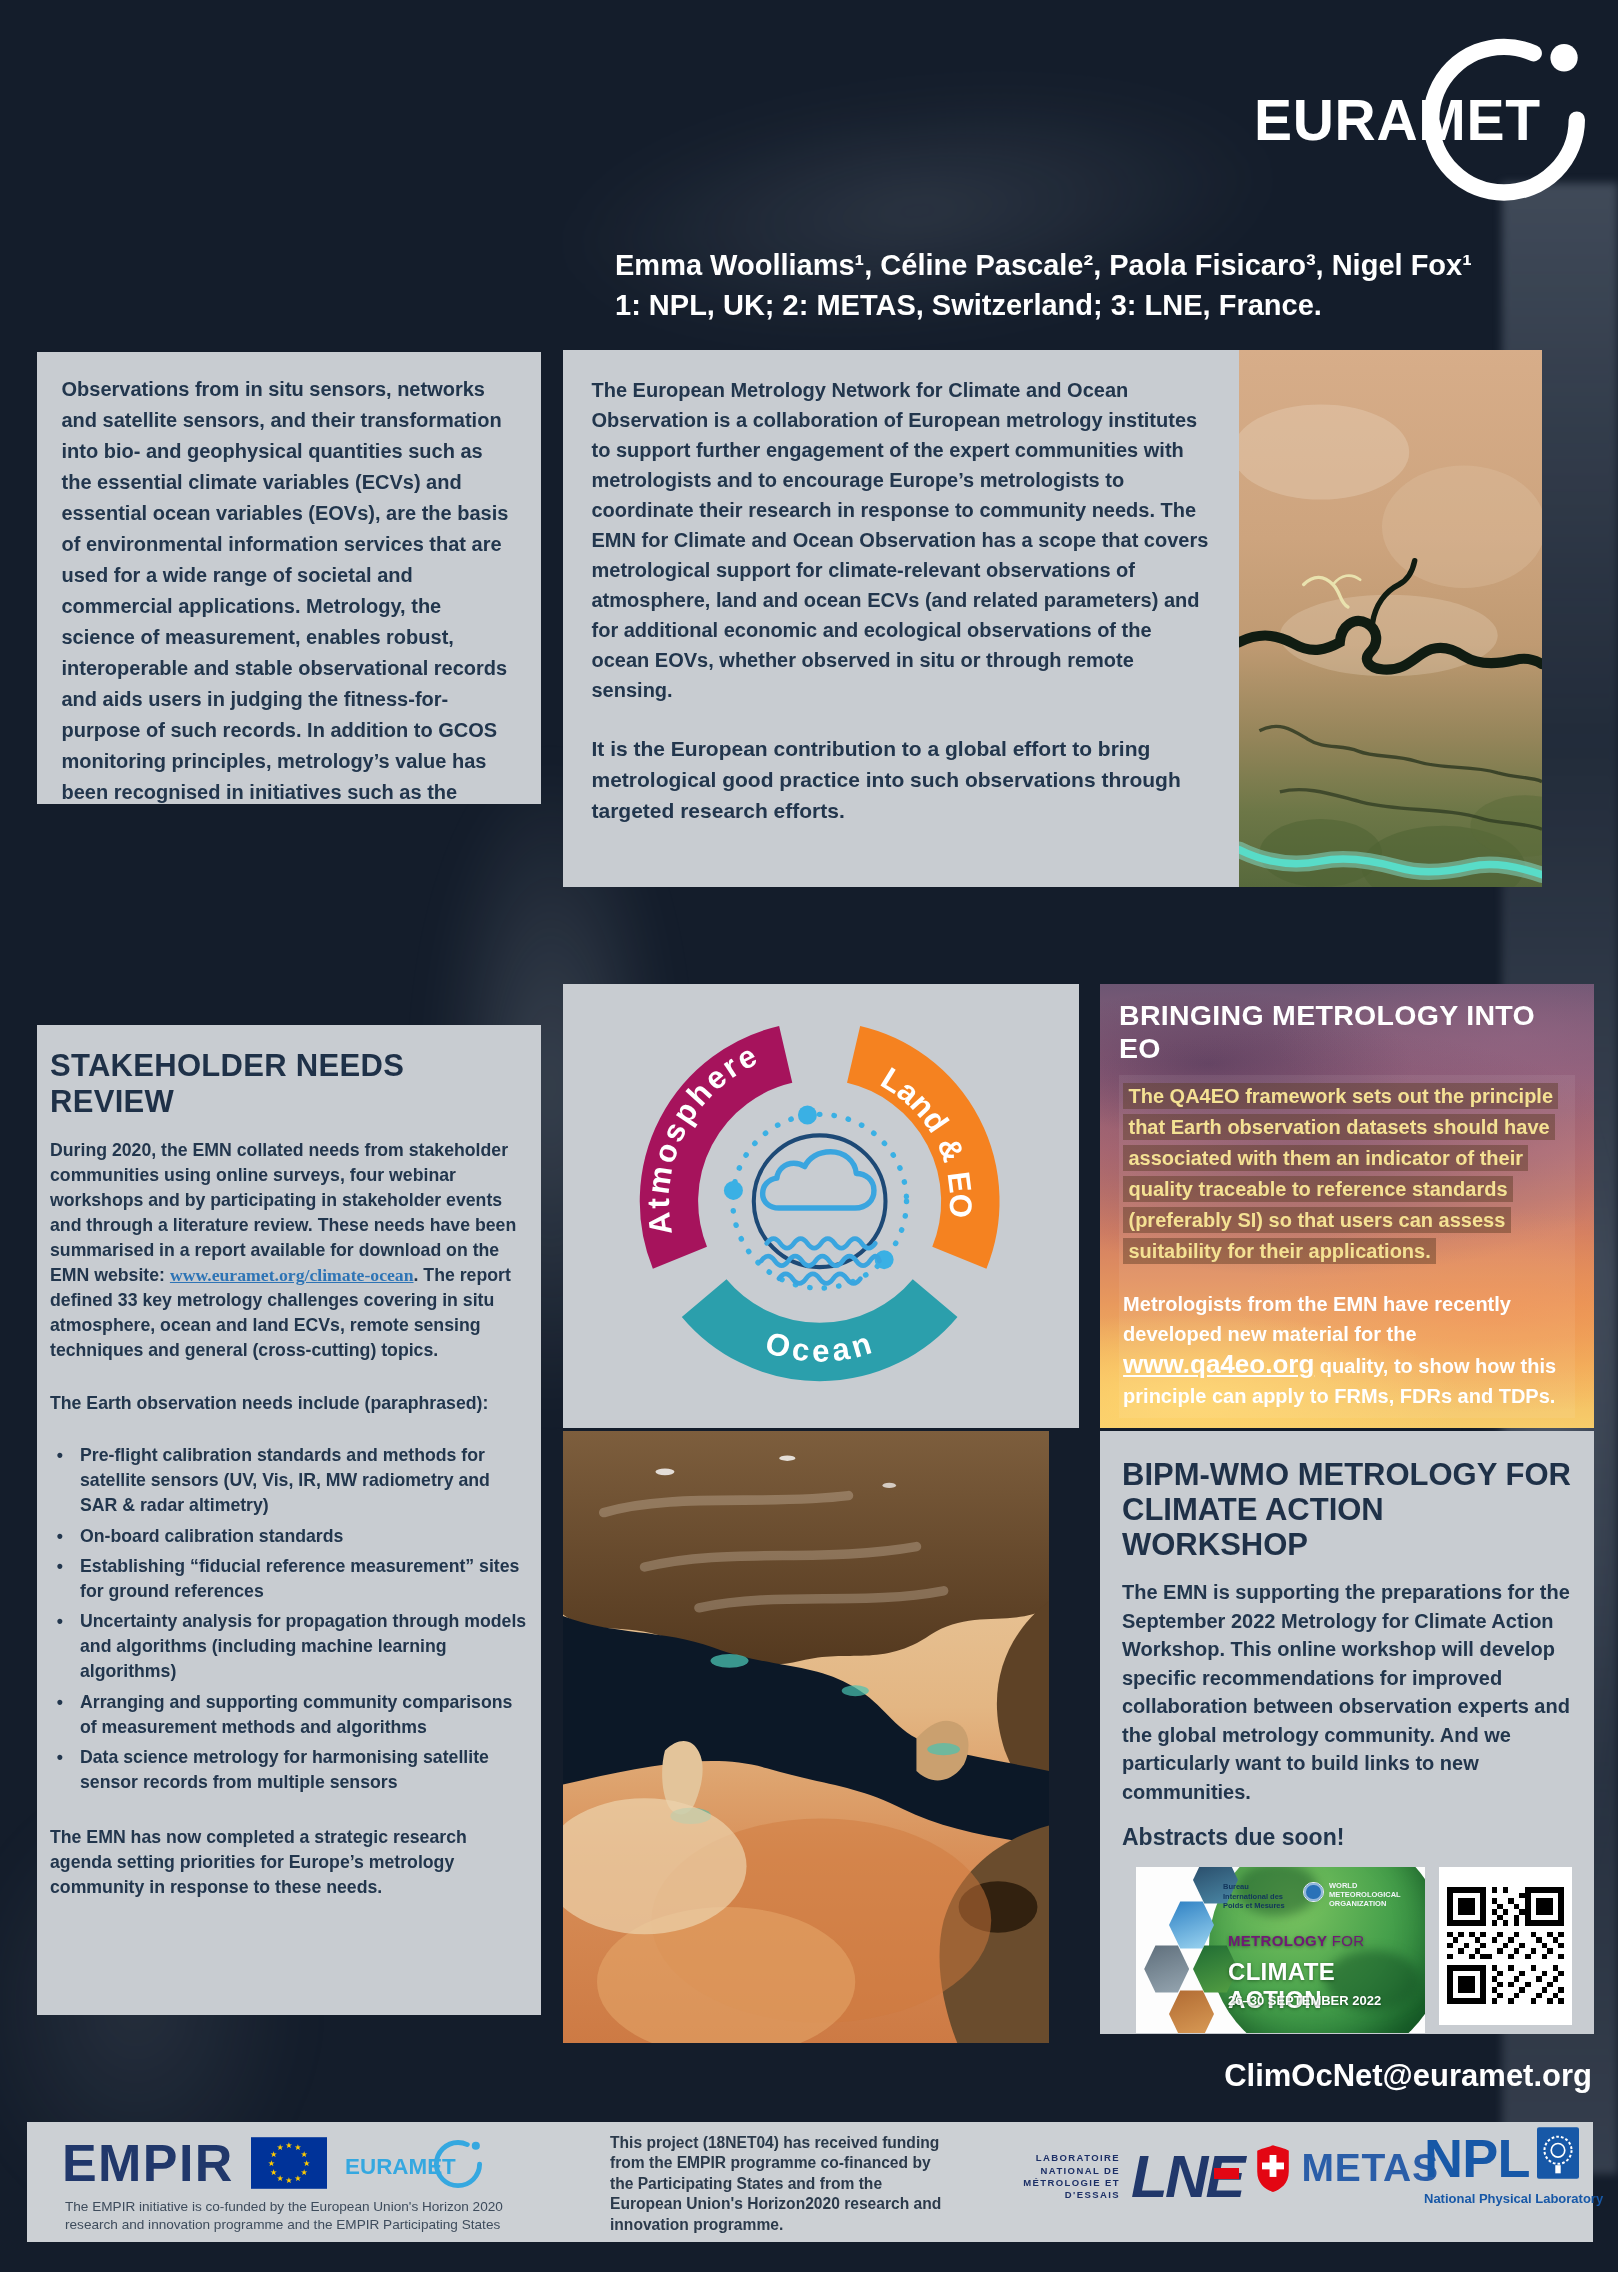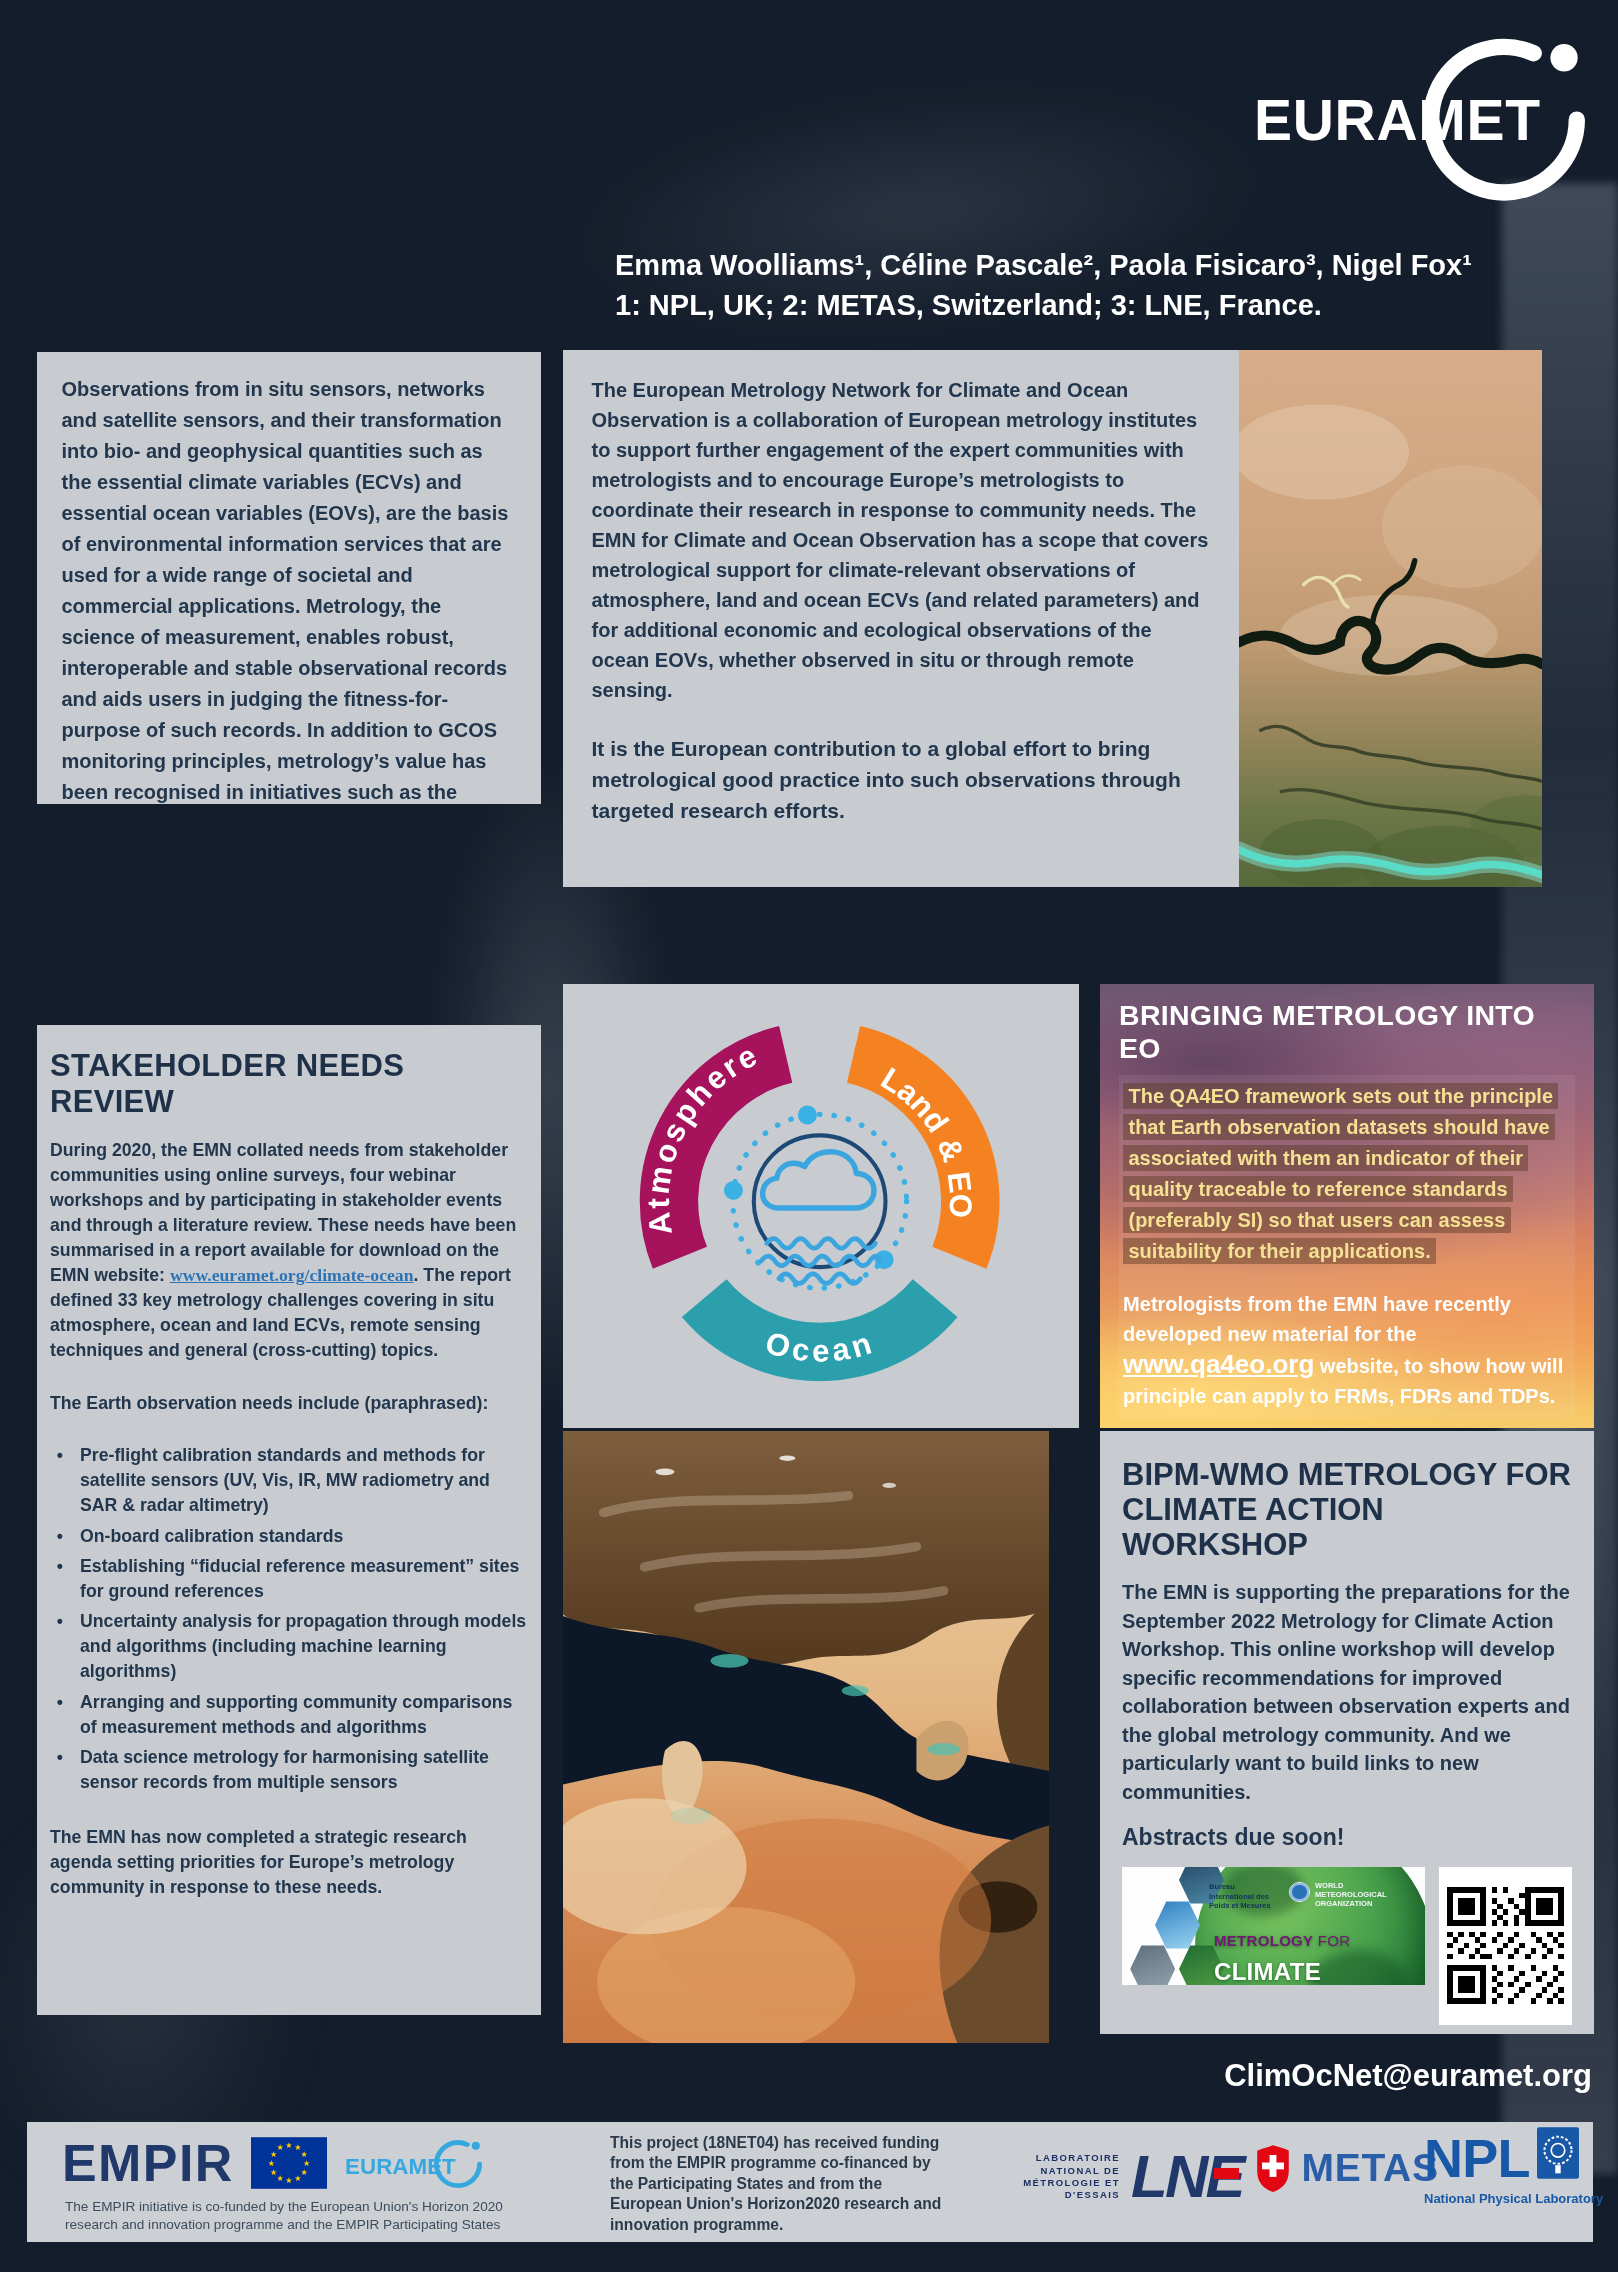--- a/index.html
+++ b/index.html
@@ -85,21 +85,21 @@
   .gulf-box { position:absolute; left:563px; top:1431px; width:486px; height:612px; }
   .gulf-box svg { width:100%; height:100%; display:block; }
 
   
   .workshop-box { left:1100px; top:1431px; width:494px; height:603px; padding:20.4px 22px; }
   .workshop-box h2 { font-size:31px; line-height:35px; font-weight:800; color:#1f3148; margin:5.4px 0 16.3px; }
   .workshop-box .body { font-size:20px; line-height:28.5px; font-weight:600; }
   .workshop-box .abstracts { margin-top:17.7px; font-size:23px; font-weight:800; }
   .ws-row { display:flex; margin-top:16.3px; gap:13.6px; align-items:stretch; }
 
-  .banner { position:relative; width:304px; height:118px; background:#fdfdfd; overflow:hidden; }
+  .banner { position:relative; width:304px; height:166px; background:#fdfdfd; overflow:hidden;margin-left:14px; }
   .hex { position:absolute; clip-path:polygon(25% 3%,75% 3%,100% 50%,75% 97%,25% 97%,0% 50%); }
   .hex1 { left:57px; top:-12.2px; width:45px; height:50px; background:linear-gradient(160deg,#23425f,#4c8aa8); }
   .hex2 { left:33px; top:33px; width:45px; height:50px; background:linear-gradient(160deg,#2b7ec2,#9fd7f2); }
   .hex3 { left:8.2px; top:77px; width:45px; height:50px; background:linear-gradient(160deg,#5d6d7a,#97a7b2); }
   .hex4 { left:33px; top:122px; width:45px; height:50px; background:linear-gradient(160deg,#b06a32,#dc9e58); }
   .hex2b { left:57px; top:77px; width:45px; height:50px; background:linear-gradient(160deg,#1e6b33,#55a043); }
   .globe { position:absolute; left:73px; top:-39px; width:237px; height:237px; border-radius:50%;
     background:radial-gradient(circle at 35% 32%, #7cc561, #46a04b 45%, #257c39 75%, #19632e);
     box-shadow:inset -12.2px -16.3px 34px rgba(0,40,10,.45); }
   .globe::before, .globe::after { content:""; position:absolute; border-radius:50%;
@@ -257,21 +257,21 @@
         <path d="M 292 408 Q 302 394 312 408 T 332 408 T 352 408 T 372 408 T 392 408 T 412 408 T 432 408 T 452 408 T 466 408"></path>
         <path d="M 318 434 Q 328 420 338 434 T 358 434 T 378 434 T 398 434 T 418 434 T 438 434"></path>
       </g>
     </svg>
   </section>
 
   <section class="sunset-box">
     <h2>BRINGING METROLOGY INTO EO</h2>
     <div class="sunset-inner">
       <p class="yellow-par"><span class="hl">The QA4EO framework sets out the principle that Earth observation datasets should have associated with them an indicator of their quality traceable to reference standards (preferably SI) so that users can assess suitability for their applications.</span></p>
-      <p class="white-par"><span>Metrologists from the EMN have recently developed new material for the </span><a class="qa4eo-link">www.qa4eo.org</a><span> website, to show how will principle can apply to FRMs, FDRs and TDPs.</span></p>
+      <p class="white-par"><span>Metrologists from the EMN have recently developed new material for the </span><a class="qa4eo-link">www.qa4eo.org</a><span> quality, to show how this principle can apply to FRMs, FDRs and TDPs.</span></p>
     </div>
   </section>
 
   <section class="gulf-box">
     <svg viewBox="0 0 715 900" preserveAspectRatio="none">
       <defs>
         <linearGradient id="gsand" x1="0" y1="0" x2="0" y2="1">
           <stop offset="0" stop-color="#ecd2ab"></stop>
             <stop offset=".45" stop-color="#e3b683"></stop>
           <stop offset=".7" stop-color="#d88f58"></stop>

